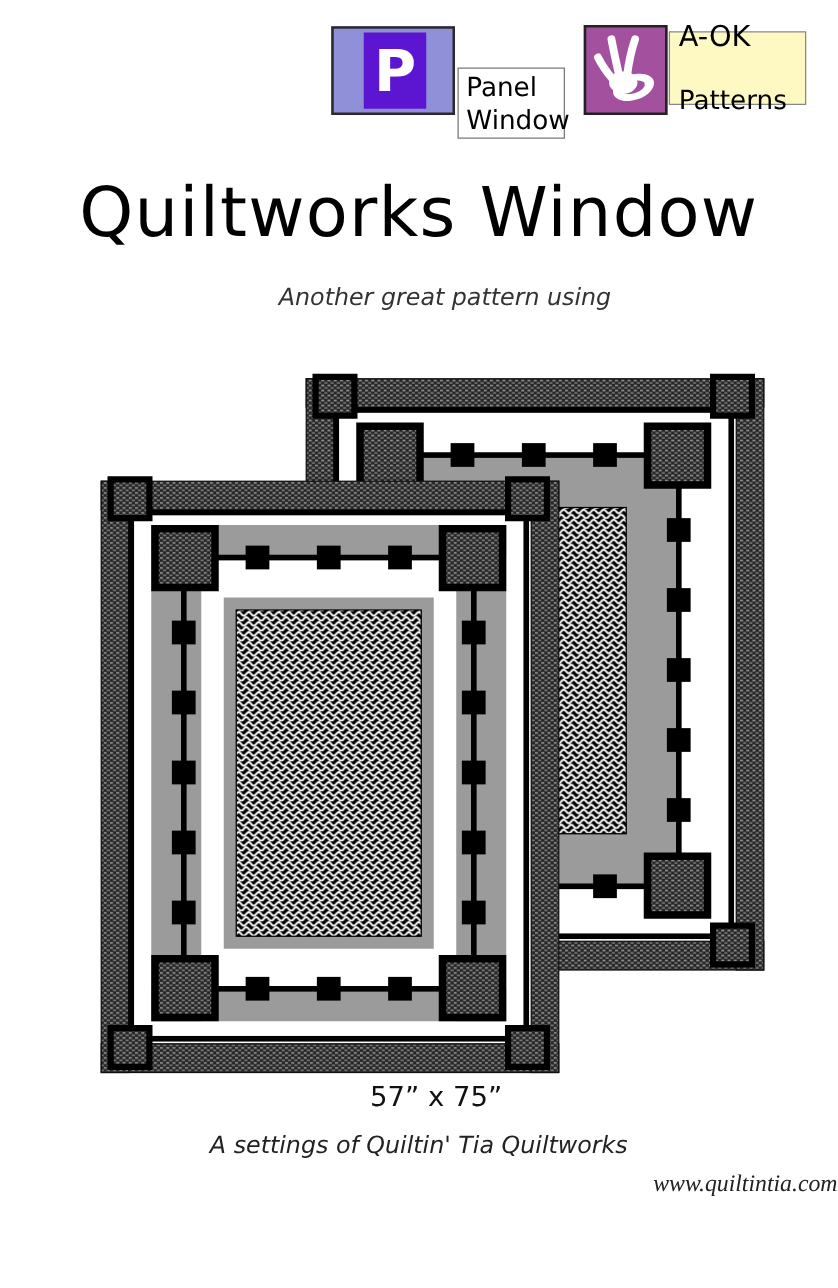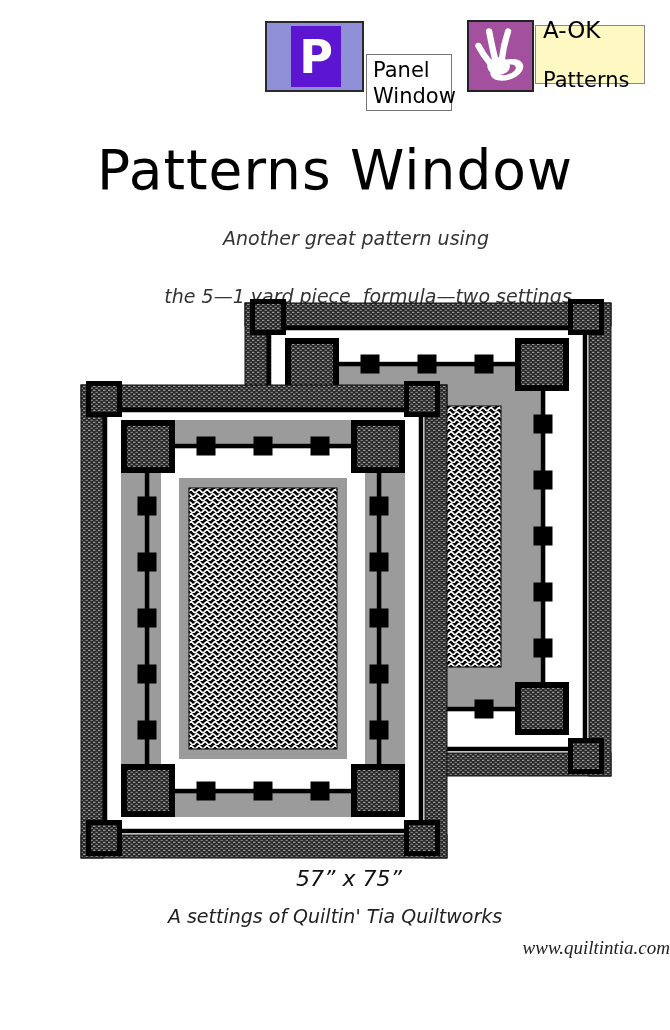--- a/index.html
+++ b/index.html
@@ -23,21 +23,21 @@
              justify-content:center;padding-left:7px;color:#000;}
   .aok-line1{font-size:23px;line-height:27px;}
   .aok-line2{font-size:21px;line-height:25px;margin-top:24px;}
 
   
   .title{position:absolute;left:0;right:0;top:138px;text-align:center;
          font-size:55px;letter-spacing:1px;color:#000;}
   .subtitle{position:absolute;left:0;right:0;top:224px;text-align:center;
             font-style:italic;font-size:19px;line-height:29px;color:#333;white-space:pre-wrap;padding-left:42px;}
   .dim-label{position:absolute;left:0;right:0;top:866px;text-align:center;
-             font-style:italic;font-size:22px;color:#111;margin-left:28px;}
+             font-size:22px;color:#111;margin-left:28px;}
   .division-label{position:absolute;left:0;right:0;top:905px;text-align:center;
                   font-style:italic;font-size:19px;color:#222;}
   .website-label{position:absolute;left:0;right:0;top:937px;text-align:right;
                  font-style:italic;font-size:19px;color:#222;font-family:Liberation Serif, serif;}
 
   
   .illustration{position:absolute;left:0;top:0;width:670px;height:1030px;}
   .bead{fill:#000;}
   .sash{fill:#000;}
   .grayfill{fill:#9b9b9b;}
@@ -66,23 +66,22 @@
         <path d="M52,56 Q55,32 62,11" stroke="#ffffff" stroke-width="10" stroke-linecap="round" fill="none"></path>
         <path fill-rule="evenodd" transform="rotate(-18 60 72)" d="M33,72 a27,16 0 1,0 54,0 a27,16 0 1,0 -54,0 M45,72 a15,7.5 0 1,0 30,0 a15,7.5 0 1,0 -30,0"></path>
       </g>
     </svg>
   </div>
   <div class="aok-label">
     <span class="aok-line1">A-OK</span>
     <span class="aok-line2">Patterns</span>
   </div>
 
-  <div class="title">Patterns Window</div>
+  <div class="title">Quiltworks Window</div>
   <div class="subtitle"><span>Another great pattern using</span><br>
-    <span>the 5—1 yard piece  formula—two settings</span>
   </div>
 
   <svg class="illustration" viewBox="0 0 670 1030">
     <defs>
       <pattern id="texB" width="5" height="4" patternUnits="userSpaceOnUse">
         <rect width="5" height="4" fill="#262626"></rect>
         <rect x="0" y="0.7" width="2.4" height="1.3" fill="#9a9a9a"></rect>
         <rect x="2.5" y="2.7" width="2.4" height="1.3" fill="#7e7e7e"></rect>
       </pattern>
       <pattern id="texP" width="16" height="8" patternUnits="userSpaceOnUse">

